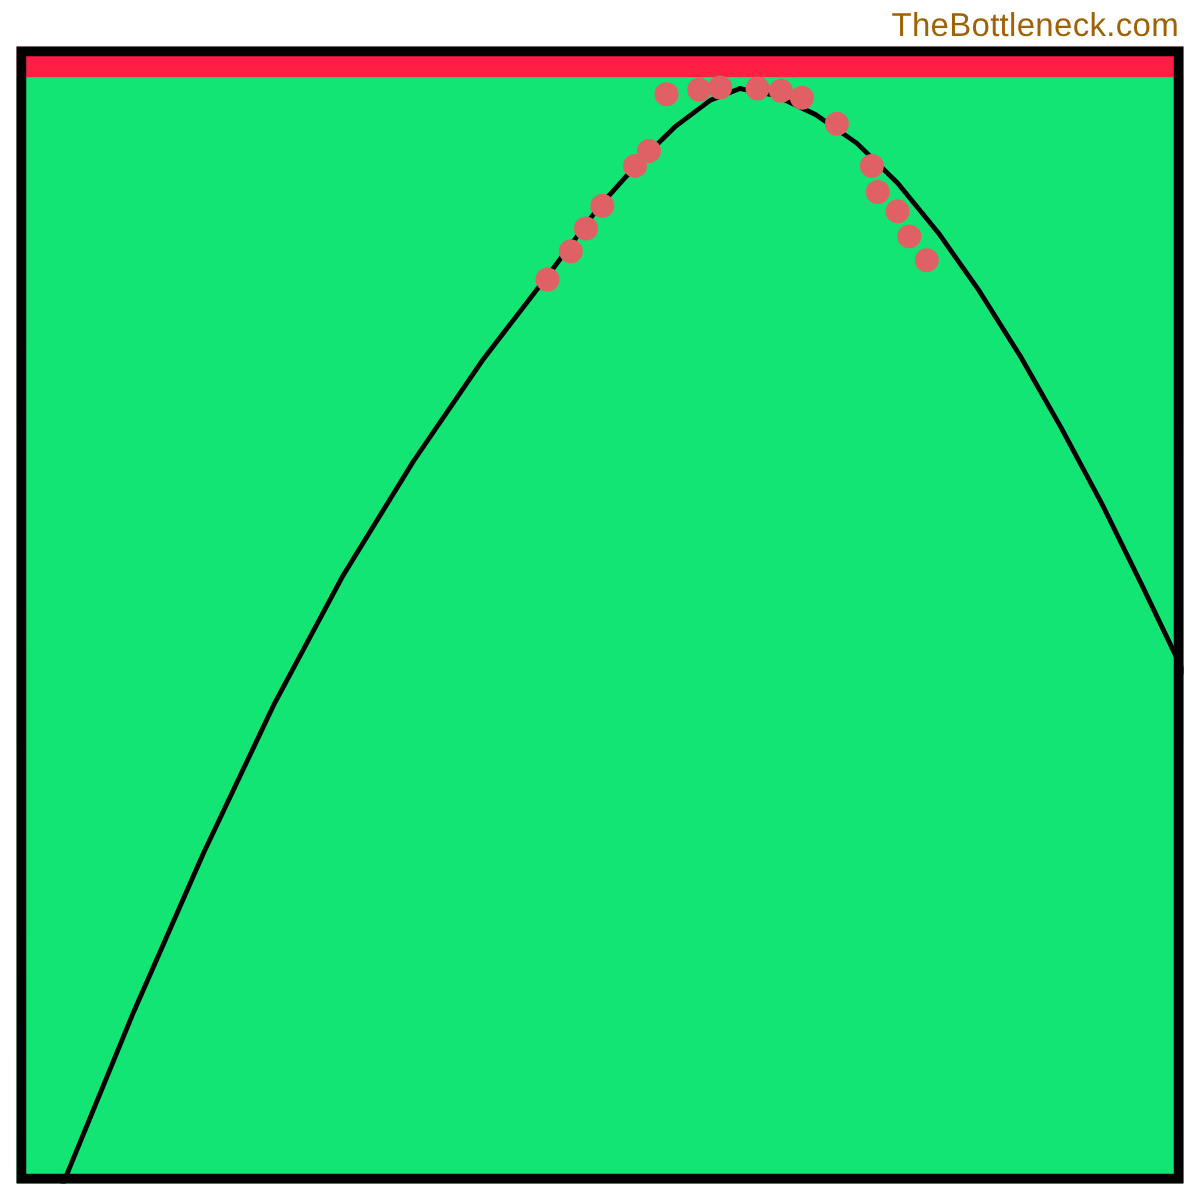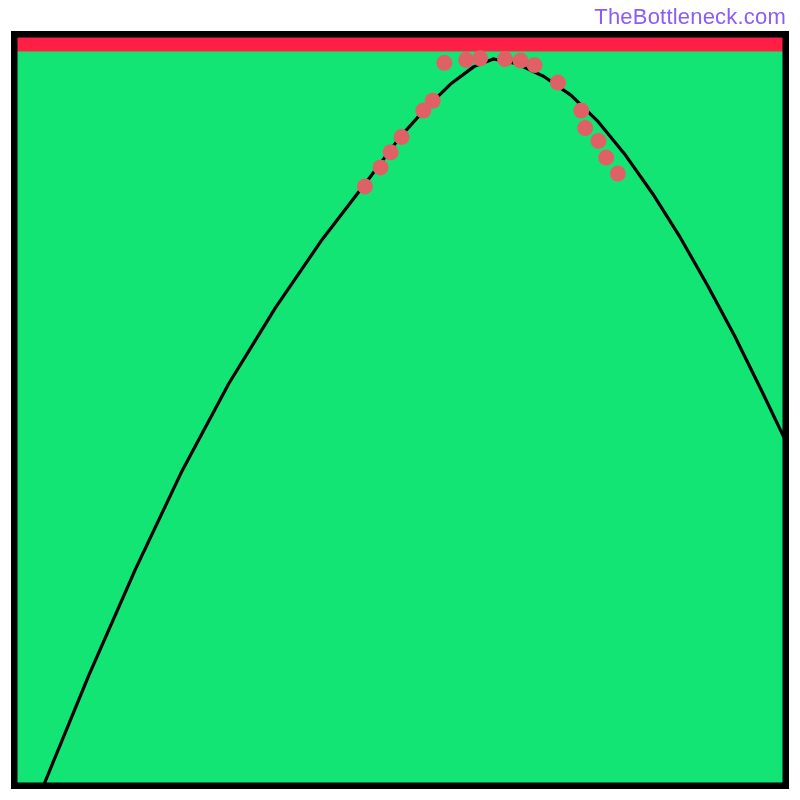--- a/index.html
+++ b/index.html
@@ -10,21 +10,21 @@
     height: 800px;
     overflow: hidden;
     position: relative;
     font-family: Arial, Helvetica, sans-serif;
   }
   .watermark {
     position: absolute;
     top: 4px;
     right: 14px;
     font-size: 22px;
-    color: #8b5cf6;
+    color: #a16207;
     font-weight: 400;
     letter-spacing: 0.2px;
   }
   .plot-wrap {
     position: absolute;
     top: 31px;
     left: 11px;
     width: 778px;
     height: 758px;
   }

